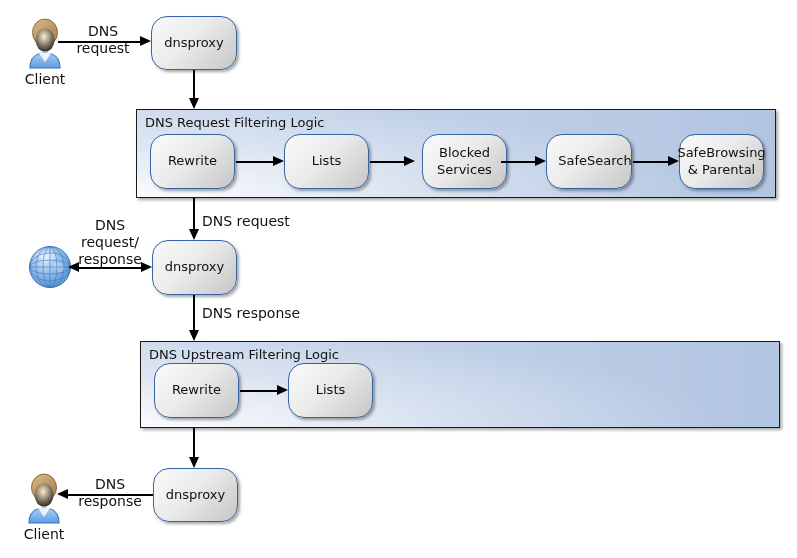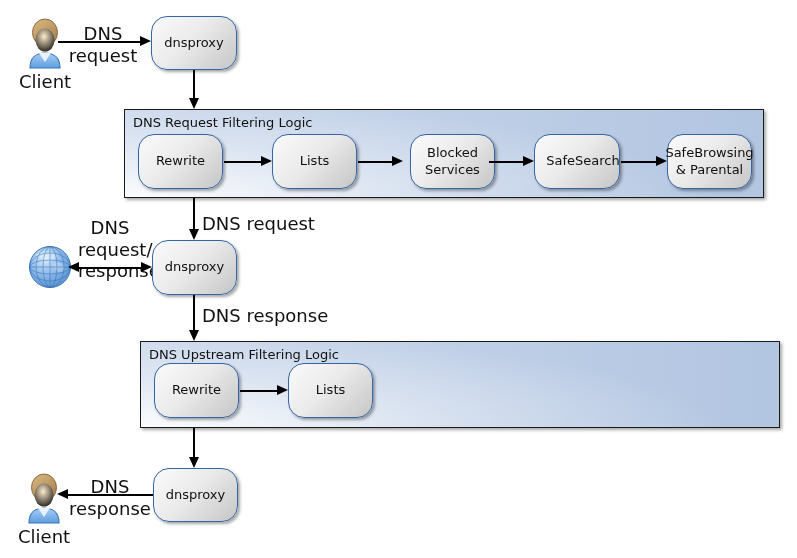--- a/index.html
+++ b/index.html
@@ -24,21 +24,21 @@
     border:1.5px solid #1a1a1a;
     background:
       radial-gradient(ellipse 130% 160% at 0% 100%, rgba(255,255,255,0.9) 0%, rgba(255,255,255,0.35) 38%, rgba(255,255,255,0) 70%),
       linear-gradient(to right,#ccd9ec 0%,#b2c5e1 100%);
     box-shadow:2px 2px 3px rgba(0,0,0,0.35);
     box-sizing:border-box;
   }
   .container-title { position:absolute; left:8px; top:5px; font-size:13px; }
 
   .actor { position:absolute; text-align:center; }
-  .actor-label, .edge-label { position:absolute; font-size:18px; line-height:1.2; white-space:pre-line; }
+  .actor-label, .edge-label { position:absolute; font-size:14px; line-height:1.2; white-space:pre-line; }
   .actor-label { text-align:center; }
   .edge-label.center { text-align:center; }
 
   
   .hline { position:absolute; height:1.5px; background:#000; }
   .vline { position:absolute; width:1.5px; background:#000; }
   .head { position:absolute; width:0; height:0; }
   .head.right { border-top:5px solid transparent; border-bottom:5px solid transparent; border-left:11px solid #000; }
   .head.left  { border-top:5px solid transparent; border-bottom:5px solid transparent; border-right:11px solid #000; }
   .head.down  { border-left:5px solid transparent; border-right:5px solid transparent; border-top:11px solid #000; }
@@ -83,21 +83,21 @@
 
   <div class="edge-label center" style="left:61px;top:23px;width:84px;">DNS request</div>
   <div class="hline" style="left:58px;top:41px;width:83px;"></div>
   <div class="head right" style="left:140px;top:36px;"></div>
 
   <div class="node" style="left:151px;top:16px;width:86px;height:54px;">dnsproxy</div>
 
   <div class="vline" style="left:193px;top:70px;height:29px;"></div>
   <div class="head down" style="left:189px;top:98px;"></div>
 
-  <div class="container" style="left:124px;top:109px;width:640px;height:89px;">
+  <div class="container" style="left:136px;top:109px;width:640px;height:89px;">
     <div class="container-title">DNS Request Filtering Logic</div>
     <div class="node" style="left:13px;top:24px;width:85px;height:55px;">Rewrite</div>
     <div class="node" style="left:147px;top:24px;width:85px;height:55px;">Lists</div>
     <div class="node" style="left:278px;top:24px;width:85px;height:55px;margin-left:7px;">Blocked
 Services</div>
     <div class="node" style="left:409px;top:24px;width:86px;height:55px;padding-left:12px;">SafeSearch</div>
     <div class="node" style="left:542px;top:24px;width:85px;height:55px;">SafeBrowsing
 &amp; Parental</div>
     <div class="hline" style="left:99px;top:51px;width:37px;"></div>
     <div class="head right" style="left:136px;top:46px;"></div>

